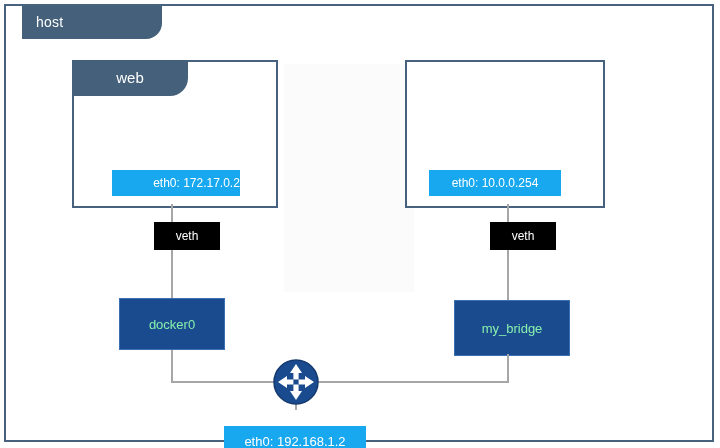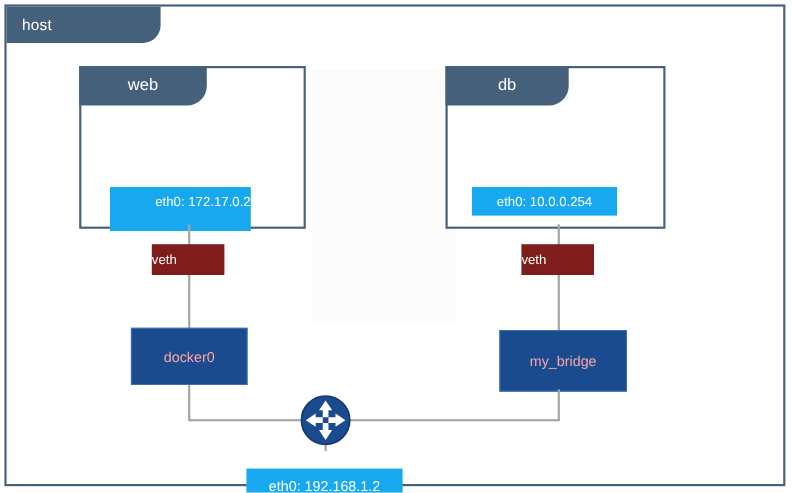--- a/index.html
+++ b/index.html
@@ -22,21 +22,21 @@
     left: 4px;
     top: 4px;
     width: 710px;
     height: 438px;
     box-sizing: border-box;
     border: 2px solid #46627f;
     background: #ffffff;
   }
   .host-tab {
     position: absolute;
-    left: 0px;
+    left: 16px;
     top: 0px;
     width: 140px;
     height: 33px;
     background: #44607a;
     border-bottom-right-radius: 16px;
     color: #ffffff;
     font-size: 14px;
     line-height: 33px;
     padding-left: 14px;
     box-sizing: border-box;
@@ -83,33 +83,35 @@
     font-size: 12px;
     line-height: 26px;
     text-align: center;
     box-sizing: border-box;
     white-space: nowrap;
   }
 
   
   .veth {
     position: absolute;
-    background: #7f1d1d;
+    background: #000000;
     color: #ffffff;
     font-size: 12px;
     line-height: 28px;
+    text-align: center;
     box-sizing: border-box;
+    margin-left: 16px;
   }
 
   
   .bridge {
     position: absolute;
     background: #1b4b8f;
     border: 1px solid #3a6fb5;
-    color: #fca5a5;
+    color: #86efac;
     font-size: 13px;
     text-align: center;
     box-sizing: border-box;
     display: flex;
     align-items: center;
     justify-content: center;
   }
 
   
   .line-v {
@@ -136,25 +138,24 @@
 <div id="canvas">
 
   <div class="host-frame">
 
     <div class="inner-wash"></div>
 
     <div class="host-tab">host</div>
 
     <div class="container-box" style="left:66px; top:54px; width:206px; height:148px;">
       <div class="container-tab" style="width:116px;">web</div>
-      <div class="iface" style="left:26px; top:108px; width:128px; height:40px;padding-left:41px;">eth0: 172.17.0.2</div>
+      <div class="iface" style="left:38px; top:108px; width:128px; height:26px;padding-left:41px;">eth0: 172.17.0.2</div>
     </div>
 
     <div class="container-box" style="left:399px; top:54px; width:200px; height:148px;">
-      <div class="container-tab" style="width:112px;">db</div>
       <div class="iface" style="left:22px; top:108px; width:132px; height:26px;">eth0: 10.0.0.254</div>
     </div>
 
     <div class="line-v" style="left:165px; top:198px; height:98px;"></div>
 
     <div class="veth" style="left:132px; top:216px; width:66px; height:28px;">veth</div>
 
     <div class="bridge" style="left:113px; top:292px; width:106px; height:52px;">docker0</div>
 
     <div class="line-v" style="left:501px; top:198px; height:100px;"></div>

